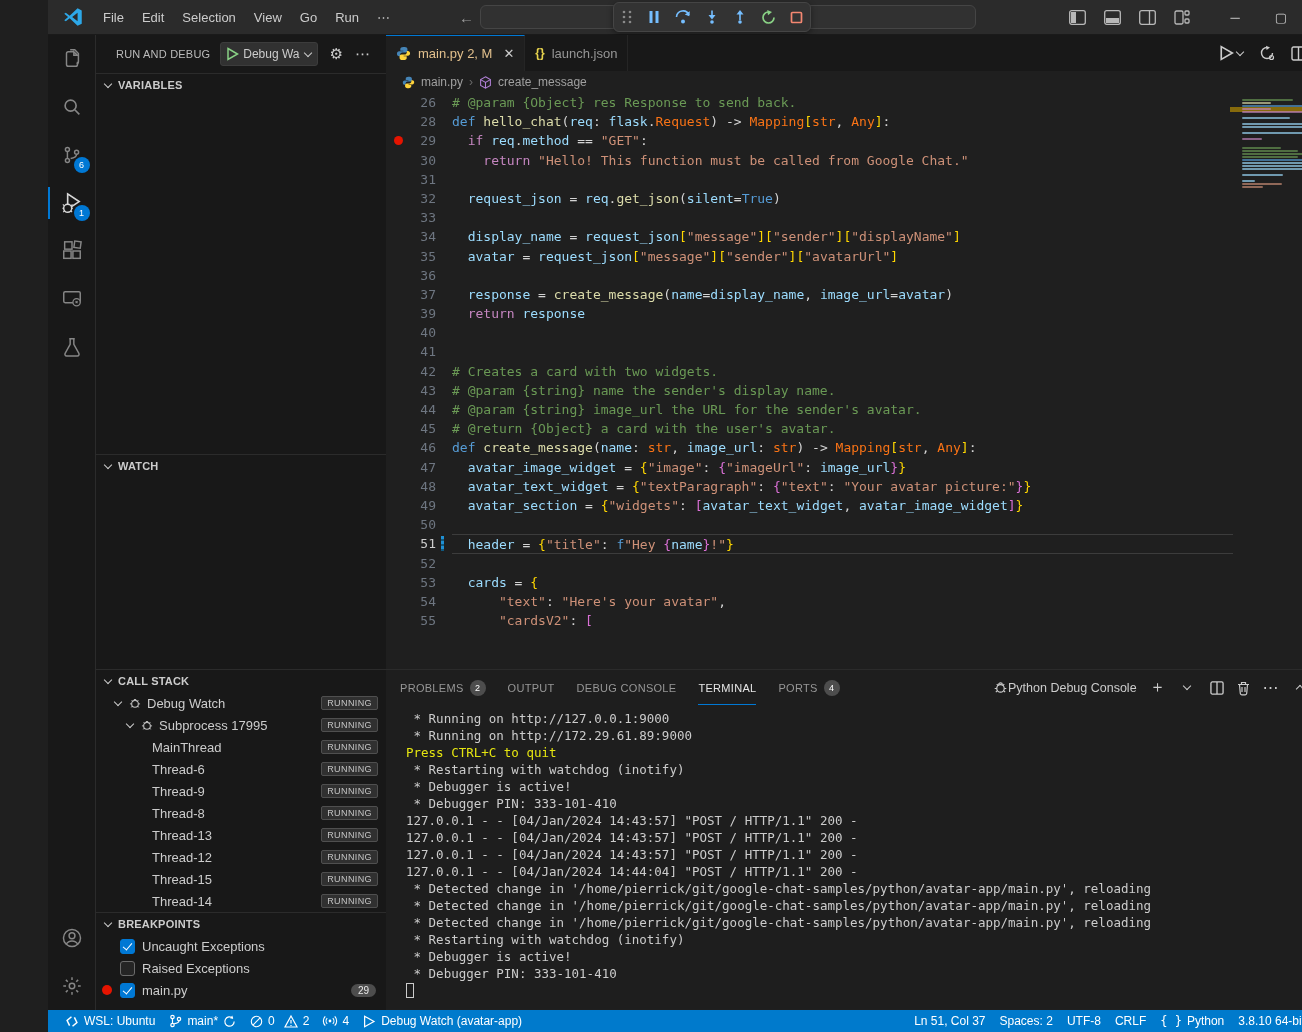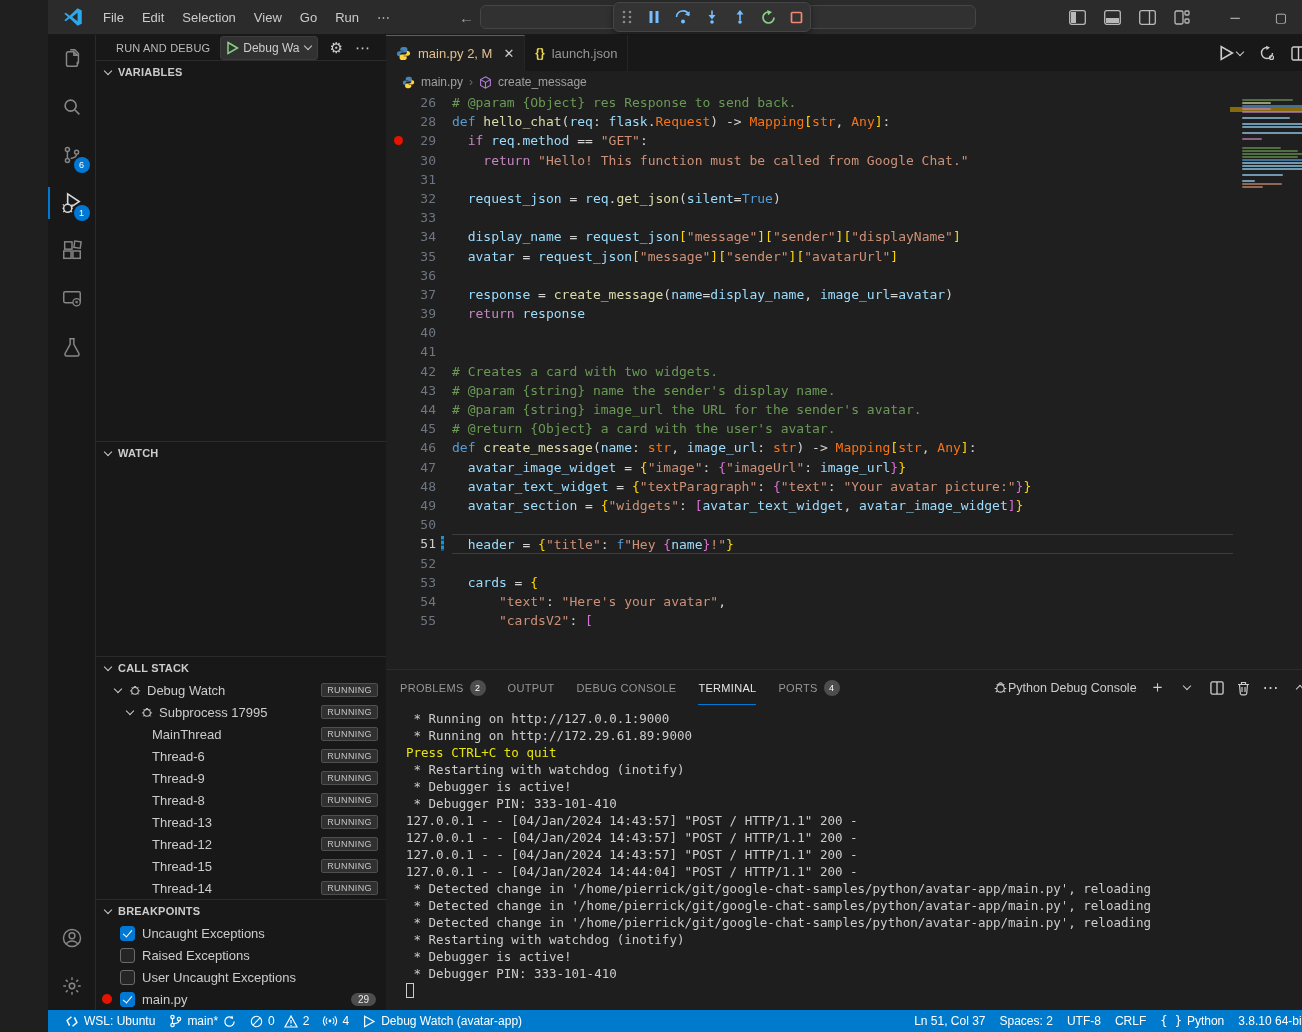--- a/index.html
+++ b/index.html
@@ -385,24 +385,20 @@
         <span>BREAKPOINTS</span>
       </div>
       <div id="breakpoints-body">
           <div class="bp-row">
             <span class="bp-check checked"></span>
             <span>Uncaught Exceptions</span>
           </div>
           <div class="bp-row">
             <span class="bp-check"></span>
             <span>Raised Exceptions</span>
-          </div>
-          <div class="bp-row">
-            <span class="bp-check"></span>
-            <span>User Uncaught Exceptions</span>
           </div>
           <div class="bp-row">
             <span class="bp-dot"></span>
             <span class="bp-check checked"></span>
             <span>main.py</span>
             <span class="bp-count">29</span>
           </div>
         </div>
     </div>
   </aside>

